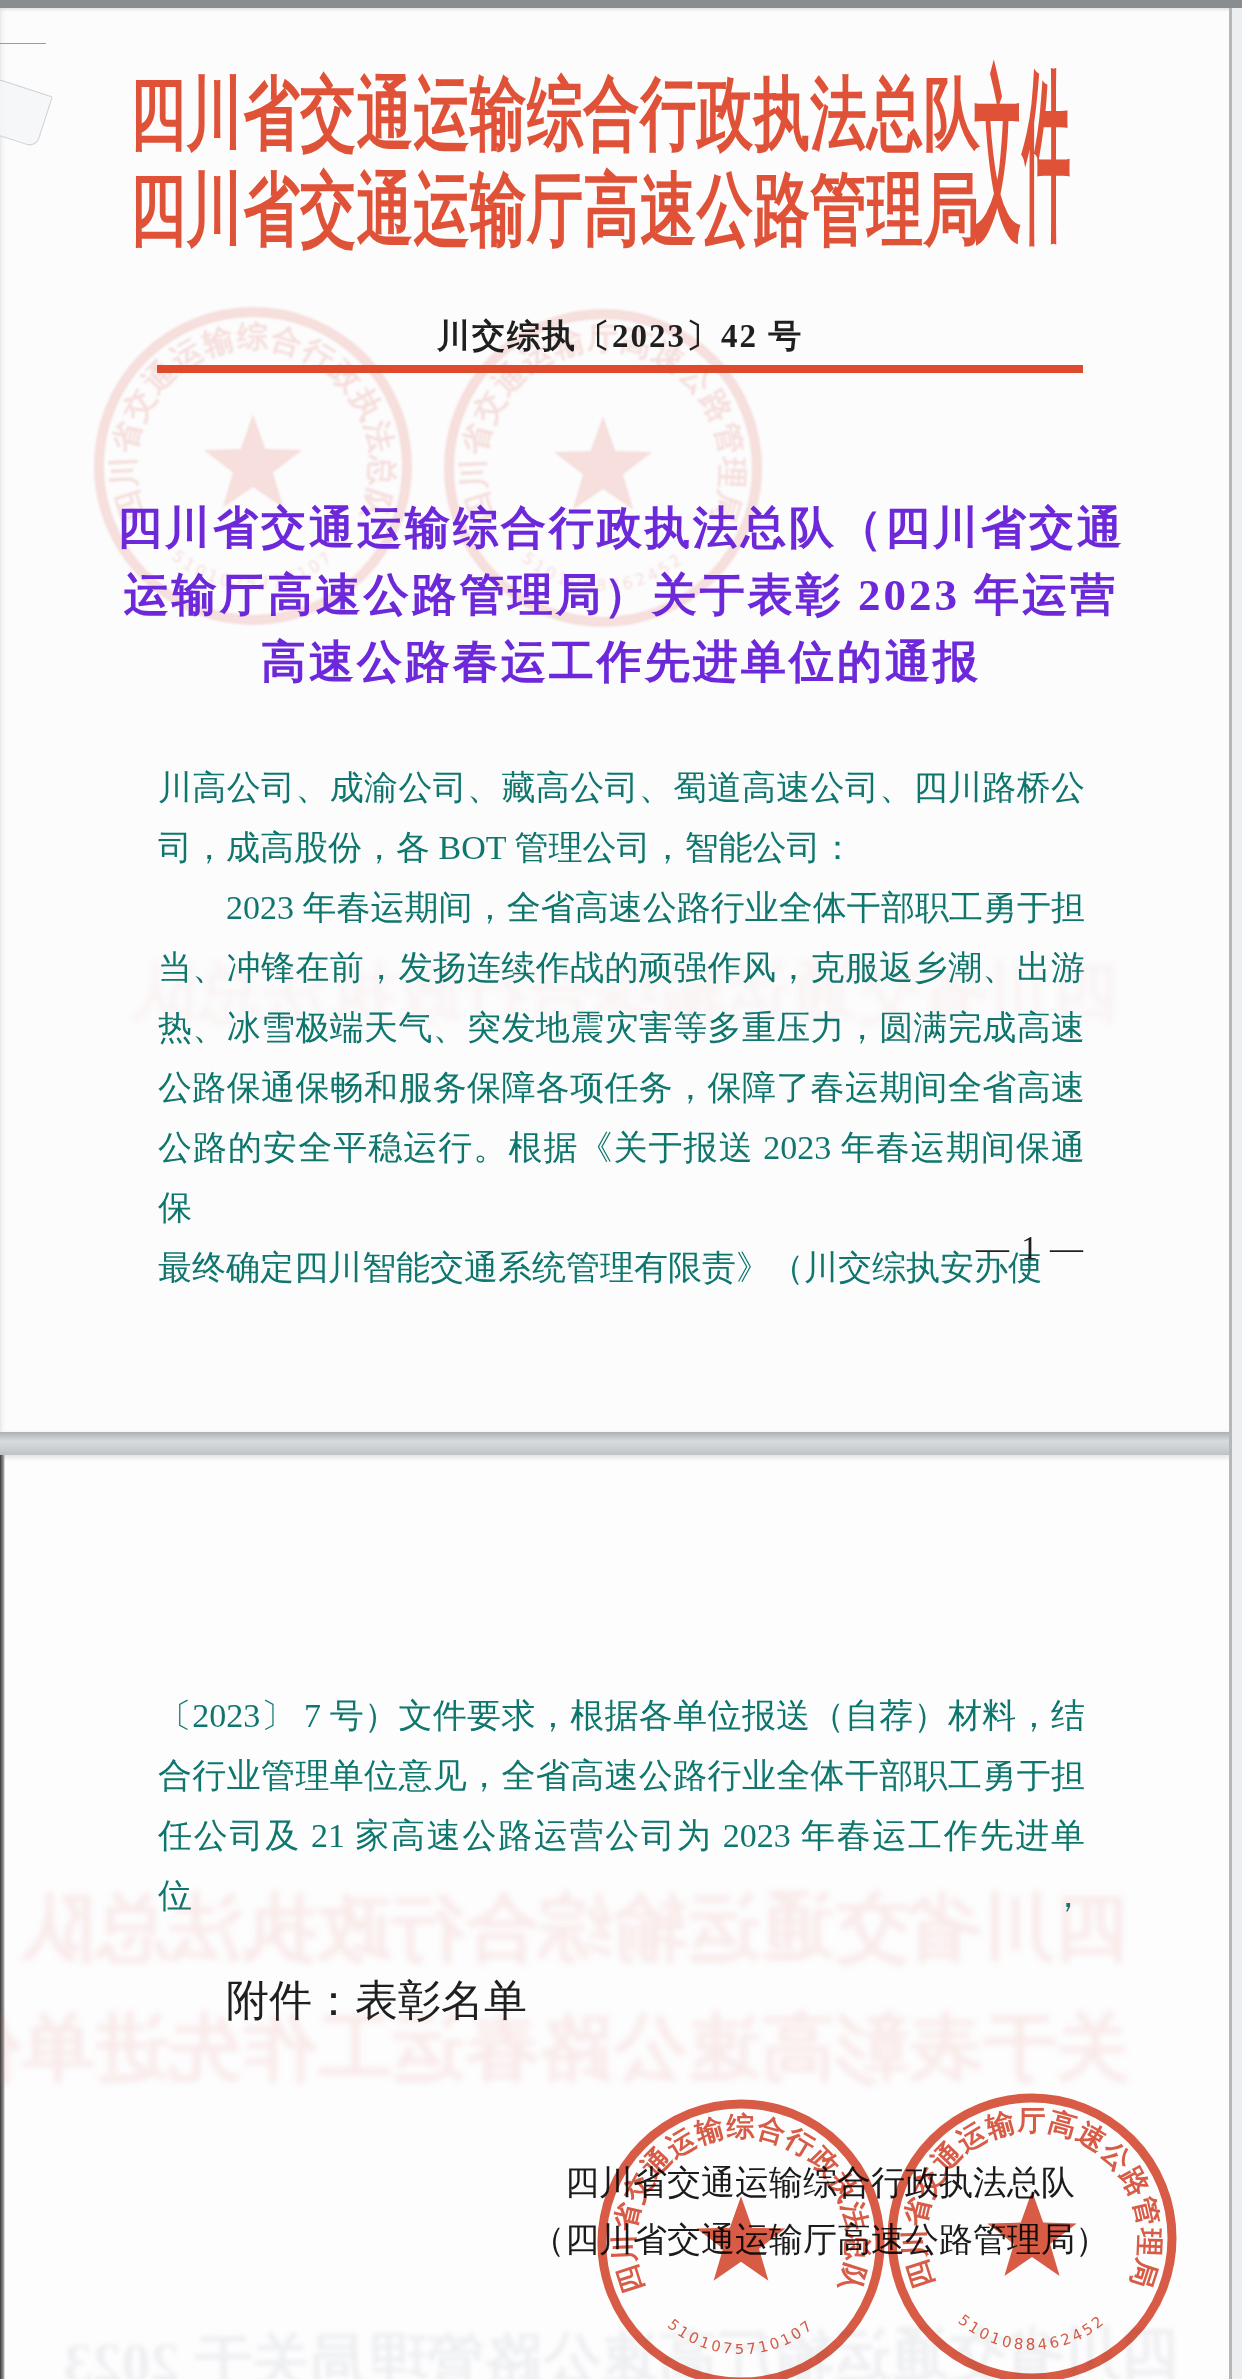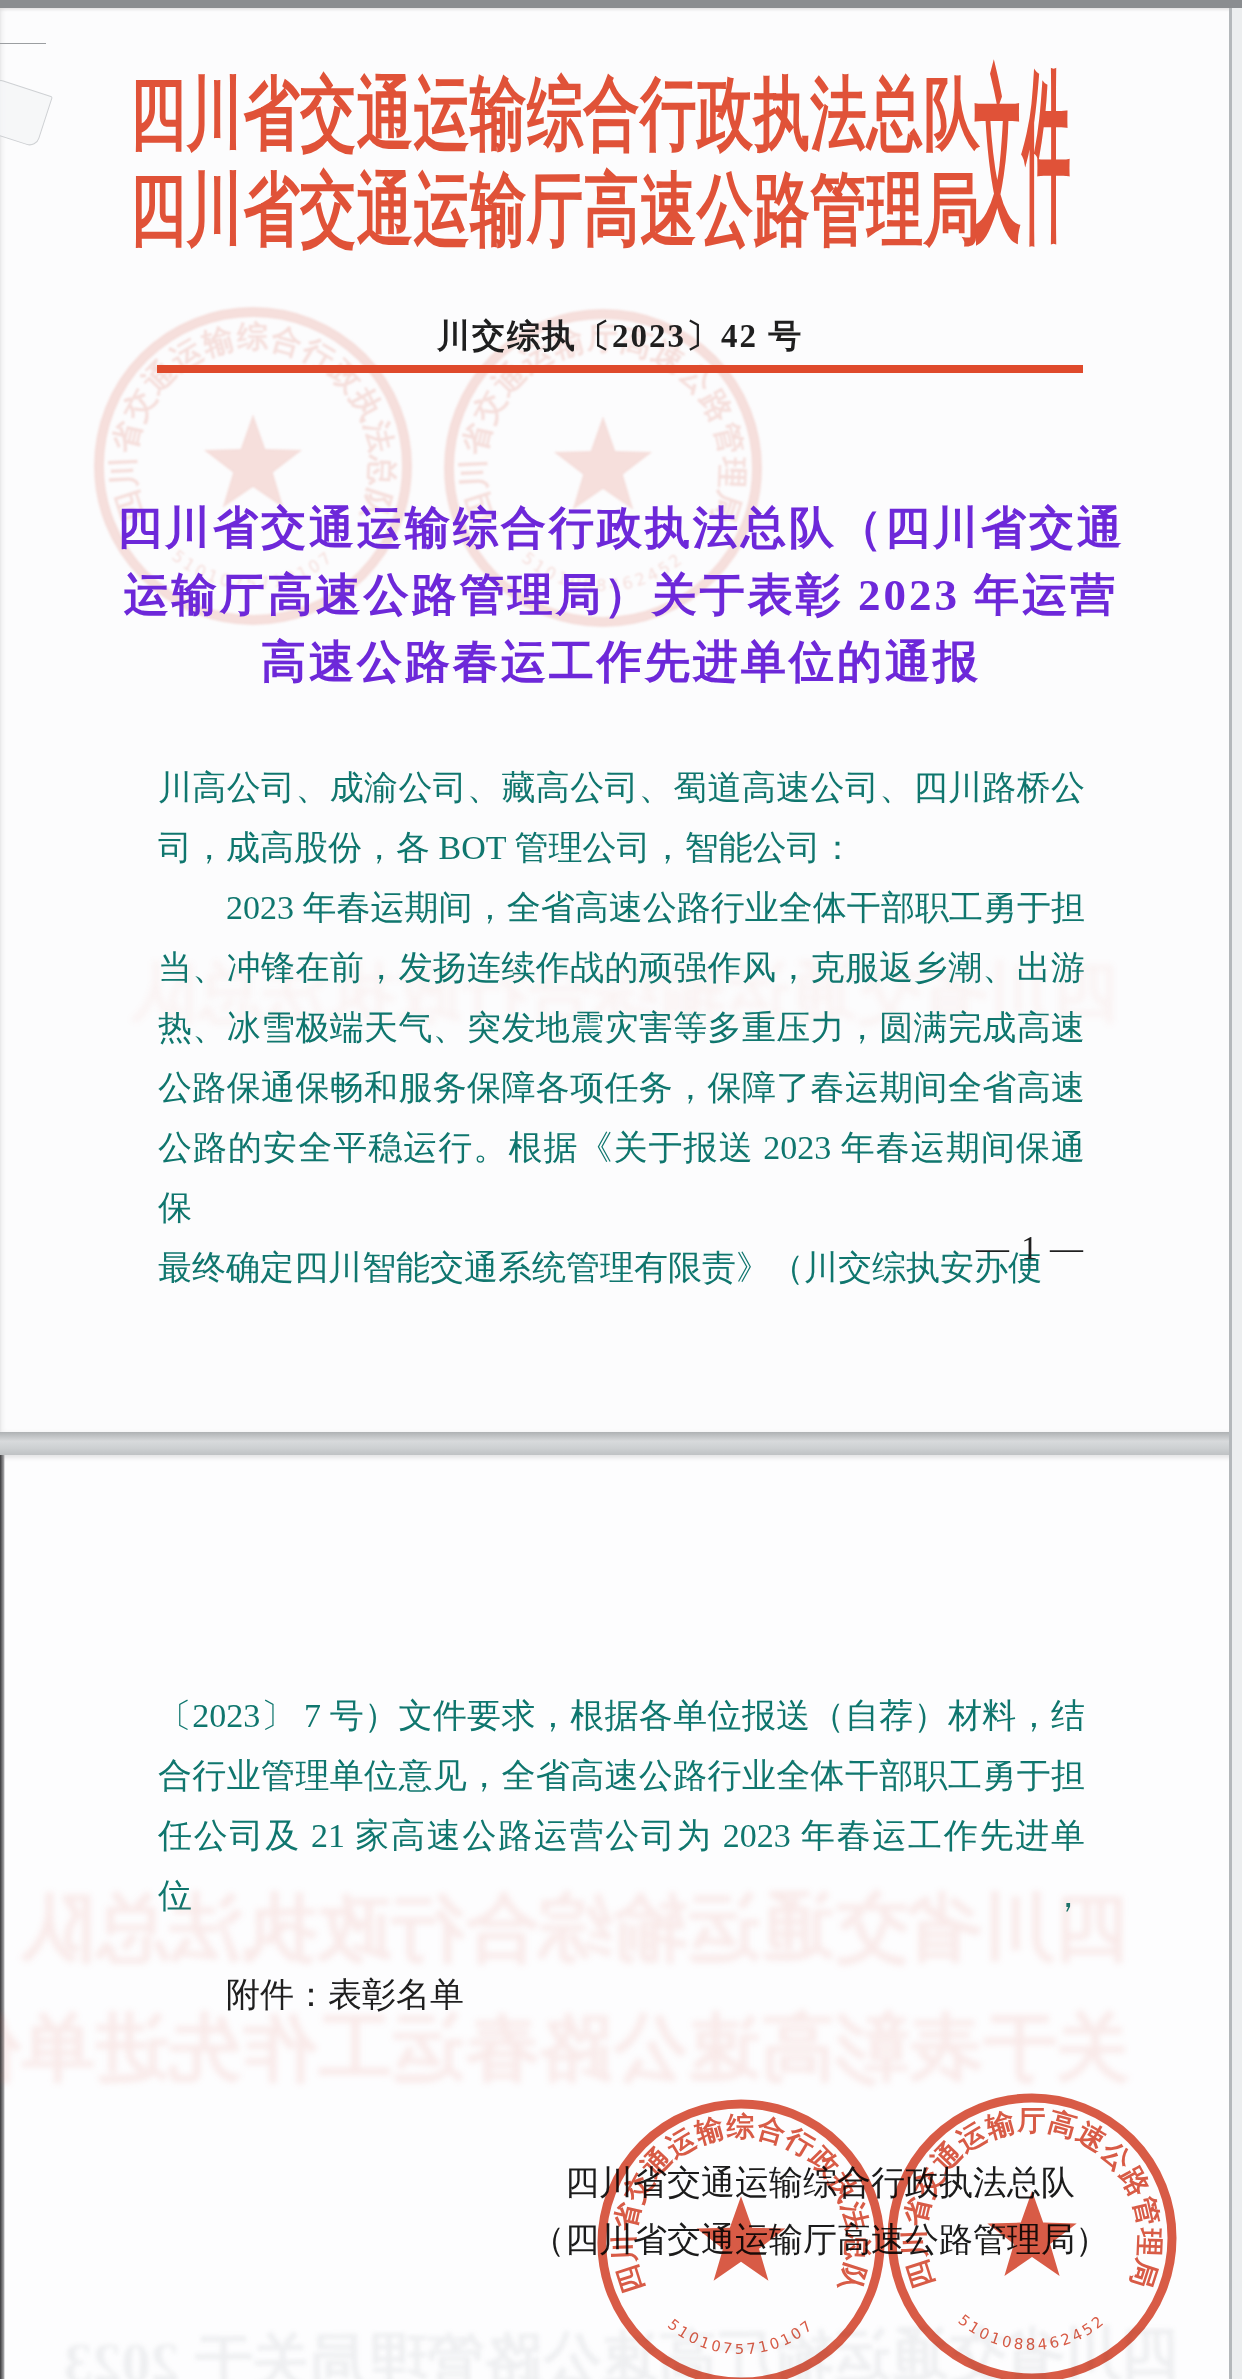--- a/index.html
+++ b/index.html
@@ -38,21 +38,21 @@
   .doc-title{left:104px;top:487px;width:1034px;text-align:center;font-weight:bold;
              font-size:45px;line-height:67px;letter-spacing:3px;color:#6d28d9;}
   
   .body-block{width:927px;font-size:34px;line-height:60px;color:#0f766e;}
   .body-block .bline{width:100%;}
   .jl{text-align:justify;text-align-last:justify;text-justify:inter-character;}
   .ind{text-indent:68px;}
   .p1-body{left:158px;top:750px;}
   .p2-body{left:158px;top:1678px;}
   .page-num{left:157px;top:1222px;width:928px;text-align:right;font-size:33px;letter-spacing:2px;}
-  .attachment{left:158px;top:1964px;width:900px;font-size:34px;padding-left:68px;}
+  .attachment{left:158px;top:1964px;width:900px;font-size:43px;padding-left:68px;}
   
   .signature{left:520px;top:2146px;width:600px;text-align:center;
              font-size:34px;line-height:57px;color:#1b1b1b;}
   
   .seal{mix-blend-mode:multiply;}
   .seal-ring-text{font-size:28px;font-weight:bold;letter-spacing:1px;fill:#d5452c;
                   font-family:"Liberation Serif","DejaVu Serif",serif;}
   .seal-serial{font-size:15px;letter-spacing:3px;fill:#d5452c;
                font-family:"DejaVu Sans","Liberation Sans",sans-serif;}
   .seal-main{opacity:.88;}

